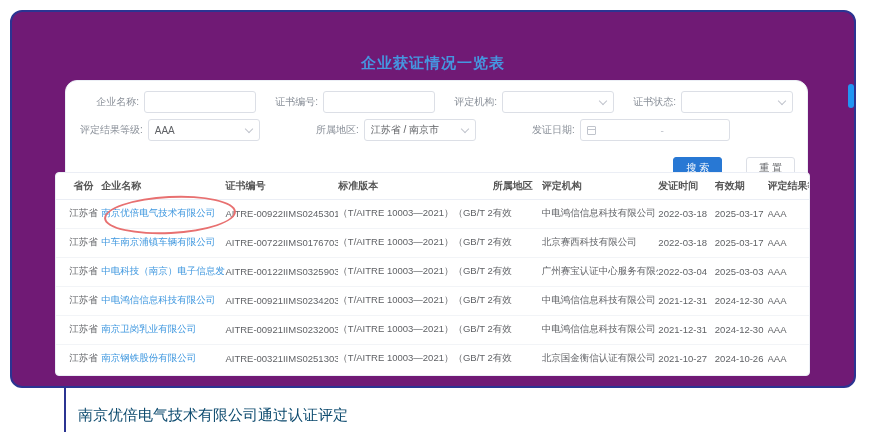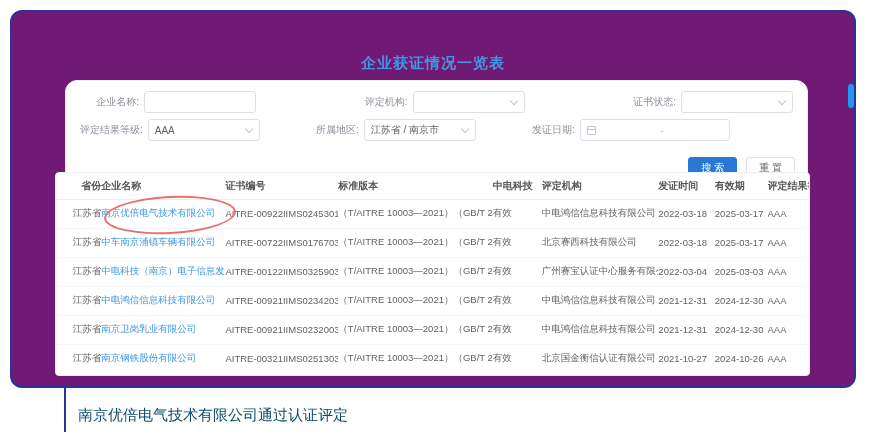--- a/index.html
+++ b/index.html
@@ -32,35 +32,35 @@
   .f-input{width:112px;padding:0 6px;outline:none}
   .f-select{width:112px;display:flex;align-items:center;justify-content:space-between;
     padding:0 6px;cursor:pointer}
   .chev{width:8px;height:8px;position:relative;flex:0 0 auto}
   .chev::after{content:"";position:absolute;left:1px;top:0;width:5px;height:5px;
     border-right:1px solid #c0c4cc;border-bottom:1px solid #c0c4cc;transform:rotate(45deg)}
   .f-date{width:150px;display:flex;align-items:center;padding:0 6px;gap:6px}
   .cal{width:9px;height:9px;border:1px solid #c0c4cc;border-radius:1px;position:relative;flex:0 0 auto}
   .cal::after{content:"";position:absolute;left:0;right:0;top:2px;border-top:1px solid #c0c4cc}
   .f-date .dash{flex:1;text-align:center;color:#c0c4cc}
-  .f-buttons{position:absolute;right:12px;bottom:9px;display:flex;gap:9px}
+  .f-buttons{position:absolute;right:12px;bottom:9px;display:flex;gap:24px}
   .btn{height:21px;padding:0 12px;font-size:10px;border-radius:3px;cursor:pointer;
     display:flex;align-items:center;white-space:nowrap}
   .btn-primary{background:var(--button-blue);border:1px solid var(--button-blue);color:#fff}
   .btn-plain{background:#fff;border:1px solid #dcdfe6;color:var(--text-gray)}
 
   .table-box{position:absolute;left:43px;right:44px;top:160px;height:204px;
     border:1px solid var(--border-light);border-radius:4px;background:#fff;overflow:hidden}
   table{width:100%;border-collapse:collapse;table-layout:fixed}
   th{height:26px;font-size:10px;color:#555;font-weight:bold;text-align:left;
     border-bottom:1px solid var(--border-light);white-space:nowrap;overflow:hidden}
   td{height:29px;font-size:9.5px;color:var(--text-gray);text-align:left;
     border-bottom:1px solid #f2f4f7;white-space:nowrap;overflow:hidden}
   tr:last-child td{border-bottom:none}
-  th.col-prov,td.col-prov{text-align:right;padding-left:10px}
+  th.col-prov,td.col-prov{text-align:center;padding-left:10px}
   a.company-link{color:var(--link-blue);text-decoration:none;cursor:pointer}
 
   .highlight-ellipse{position:absolute;left:104px;top:196px;width:132px;height:38px;
     border:2px solid var(--highlight-red);border-radius:50%;transform:rotate(-3deg);
     pointer-events:none;z-index:5}
 
   .caption-line{position:absolute;left:64px;top:388px;width:2px;height:44px;
     background:var(--frame-navy)}
   .caption-text{position:absolute;left:78px;top:406px;font-size:15px;color:#0c4a6e}
 </style>
@@ -68,20 +68,24 @@
 <body>
 
 <div class="frame">
 
   <div class="page-title">企业获证情况一览表</div>
 
   <div class="filter-box">
     <div class="f-row f-row1">
       <div class="f-group">
         <span class="f-label">企业名称:</span>
+        <input class="f-input" style="">
+      </div>
+      <div class="f-group">
+        <span class="f-label">证书编号:</span>
         <input class="f-input" style="">
       </div>
       <div class="f-group">
         <span class="f-label">评定机构:</span>
         <div class="f-select">
           <span></span>
           <span class="chev"></span>
         </div>
       </div>
       <div class="f-group">
@@ -135,21 +139,21 @@
         <col style="width:7.5%">
           <col style="width:7%">
           <col style="width:5.5%">
       </colgroup>
       <thead>
         <tr>
           <th class="col-prov">省份</th>
           <th>企业名称</th>
           <th>证书编号</th>
           <th>标准版本</th>
-          <th>中电科技</th>
+          <th>所属地区</th>
           <th>评定机构</th>
           <th>发证时间</th>
           <th>有效期</th>
           <th>评定结果等级</th>
         </tr>
       </thead>
       <tbody>
         <tr>
           <td class="col-prov">江苏省</td>
           <td><a class="company-link">南京优倍电气技术有限公司</a></td>

